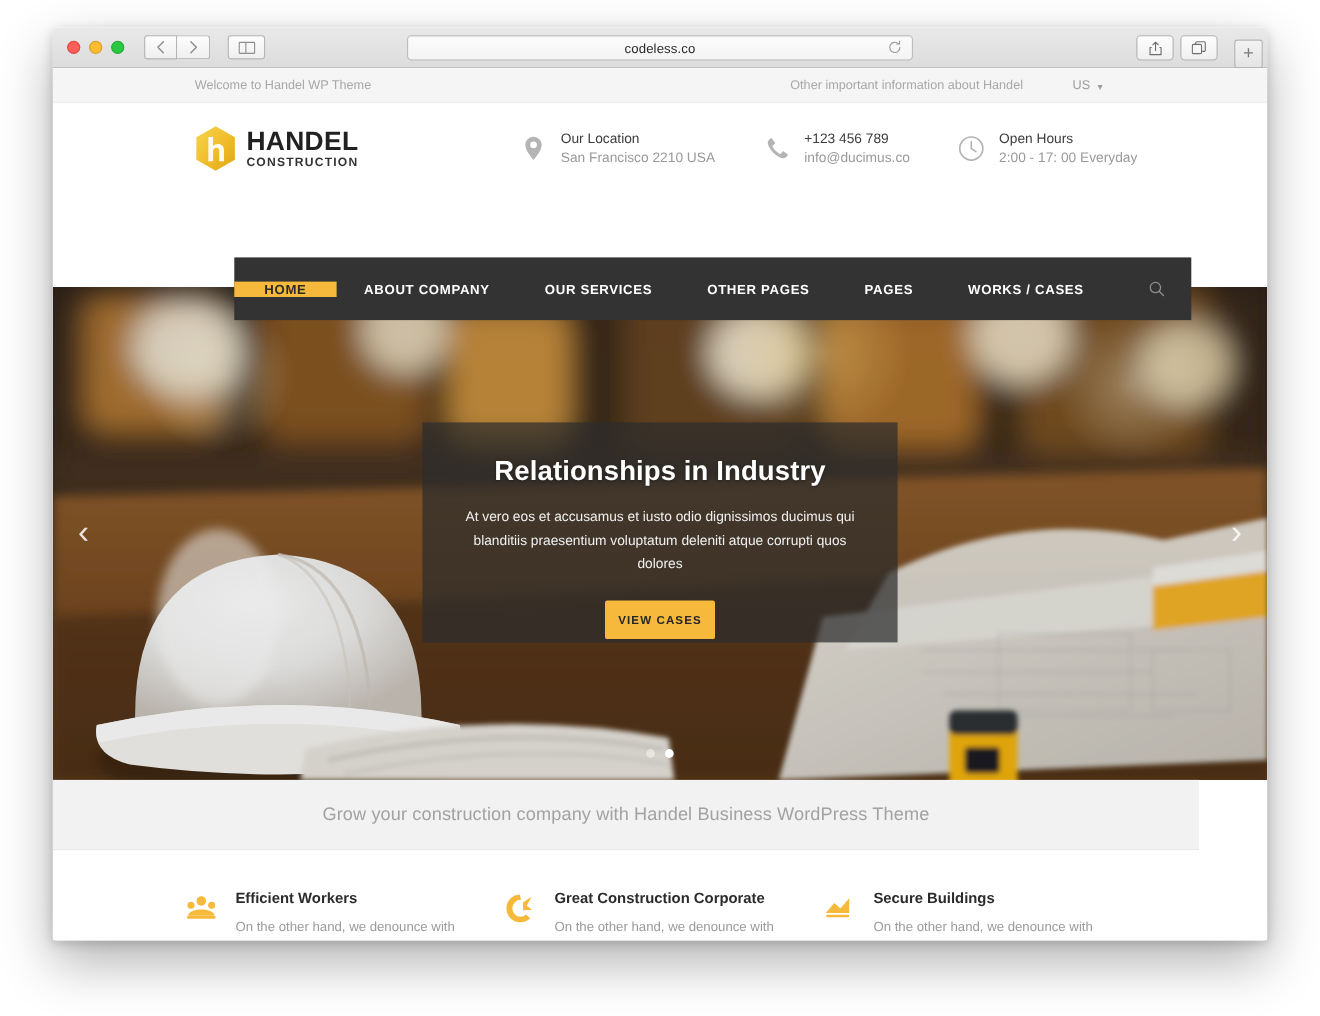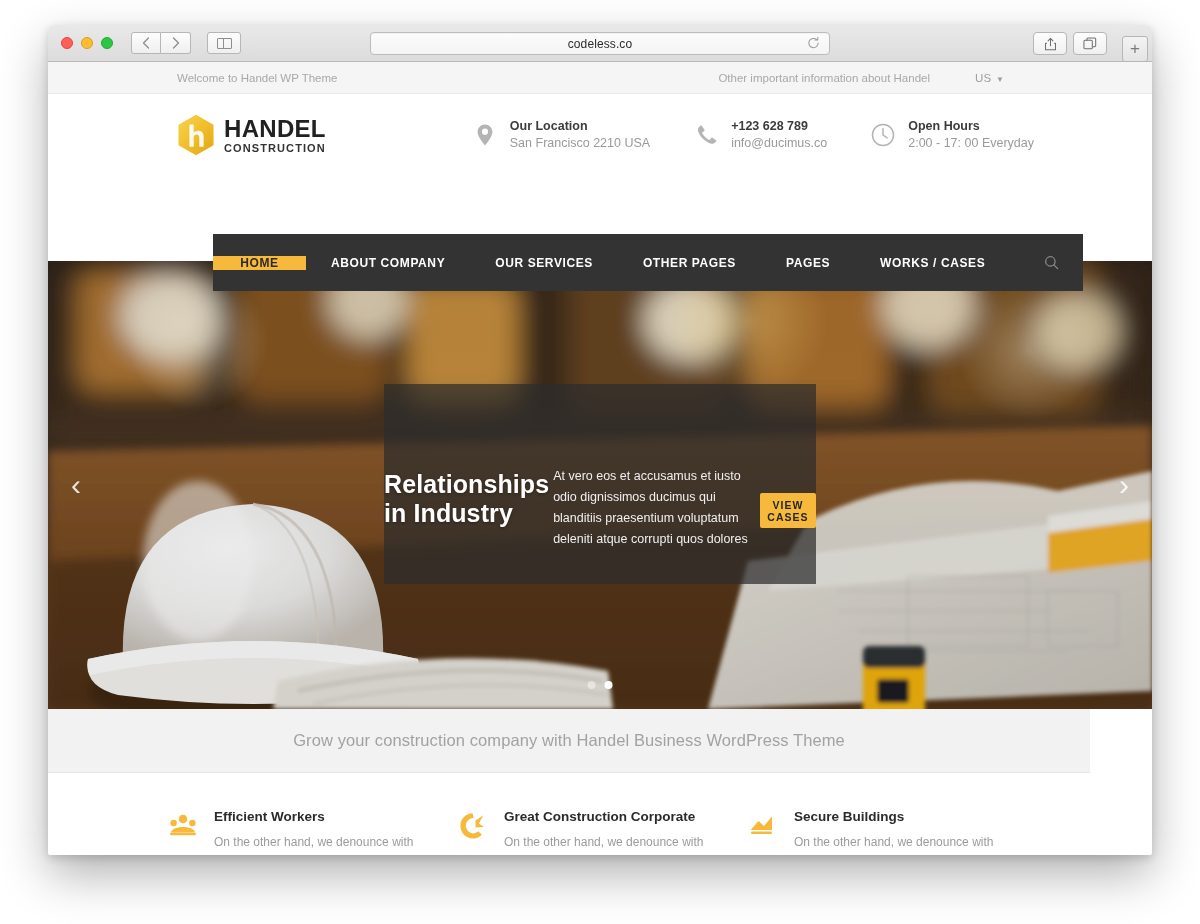--- a/index.html
+++ b/index.html
@@ -116,21 +116,21 @@
   .logo-text .t1 {
     font-size: 24px; font-weight: bold; color: #212121; letter-spacing: .3px; line-height: 1.05;
   }
   .logo-text .t2 {
     font-size: 11px; font-weight: bold; color: #333; letter-spacing: 1.1px; line-height: 1.1;
   }
 
   .contacts { position: absolute; right: 118px; top: 24px; display: flex; gap: 42px; }
   .contact { display: flex; align-items: center; gap: 11px; }
   .c-icon { width: 28px; height: 28px; color: #b4b4b4; flex: 0 0 auto; }
-  .c-title { font-size: 12.5px; font-weight: bold; color: #3c3c3c; line-height: 1.35; }
+  .c-title { font-size: 12.5px; font-weight: normal; color: #3c3c3c; line-height: 1.35; }
   .c-sub { font-size: 12.5px; color: #9a9a9a; line-height: 1.35; }
 
   
   .navbar {
     position: absolute; left: 165px; top: 172px; width: 870px; height: 57px;
     background: #333333; z-index: 20; display: flex; align-items: center;
   }
   .nav-item {
     display: flex; align-items: center; justify-content: center;
     padding: 0 25px;
@@ -143,29 +143,29 @@
   
   .hero {
     position: absolute; left: 0; top: 199px; width: 1104px; height: 448px;
     overflow: hidden; background: #2b231c;
   }
   .hero-photo { position: absolute; inset: 0; }
 
   .hero-box {
     position: absolute; left: 336px; top: 123px; width: 432px; height: 200px;
     background: rgba(45,45,45,0.72);
-    display: flex; flex-direction: row; align-items: center;
+    display: flex; flex-direction: column; align-items: center;
     padding-top: 30px;
   }
   .hero-title {
     font-size: 25px; font-weight: bold; color: #ffffff; letter-spacing: .1px;
     text-shadow: 0 1px 3px rgba(0,0,0,.35);
   }
   .hero-sub {
-    margin-top: 17px; width: 368px; 
+    margin-top: 17px; width: 368px; text-align: center;
     font-size: 12.5px; line-height: 1.68; color: #f0f0f0;
   }
   .hero-btn {
     margin-top: 23px; width: 100px; height: 35px;
     background: #f6b93b; border: none; border-radius: 2px;
     color: #262626; font-size: 10.5px; font-weight: bold; letter-spacing: 1px;
     font-family: "Liberation Sans", sans-serif; cursor: pointer;
   }
 
   .hero-arrow {
@@ -304,21 +304,21 @@
           </div>
         </div>
 
         <div class="contact">
           <span class="c-icon">
             <svg width="28" height="28" viewBox="0 0 28 28">
                 <path d="M8.6 4.6c-.9.6-2.4 2.2-2.6 3.6-.3 2.2 1.6 6.2 5 9.6 3.4 3.4 7.4 5.3 9.6 5 1.4-.2 3-1.7 3.6-2.6.3-.4.2-.7-.2-1l-3.6-2.5c-.4-.3-.8-.2-1.1.2l-1.4 1.8c-.3.3-.6.4-1 .2-1.3-.7-2.6-1.6-3.8-2.8-1.2-1.2-2.1-2.5-2.8-3.8-.2-.4-.1-.7.2-1l1.8-1.4c.4-.3.5-.7.2-1.1L9.6 4.8c-.3-.4-.6-.5-1-.2z" fill="currentColor"></path>
               </svg>
           </span>
           <div>
-            <div class="c-title">+123 628 789</div>
+            <div class="c-title">+123 456 789</div>
             <div class="c-sub">info@ducimus.co</div>
           </div>
         </div>
 
         <div class="contact">
           <span class="c-icon">
             <svg width="28" height="28" viewBox="0 0 28 28">
                 <circle cx="14" cy="14" r="10.5" stroke="currentColor" stroke-width="1.5" fill="none"></circle>
                 <path d="M14 7.6V14l4.2 2.8" stroke="currentColor" stroke-width="1.5" fill="none" stroke-linecap="round" stroke-linejoin="round"></path>
               </svg>

